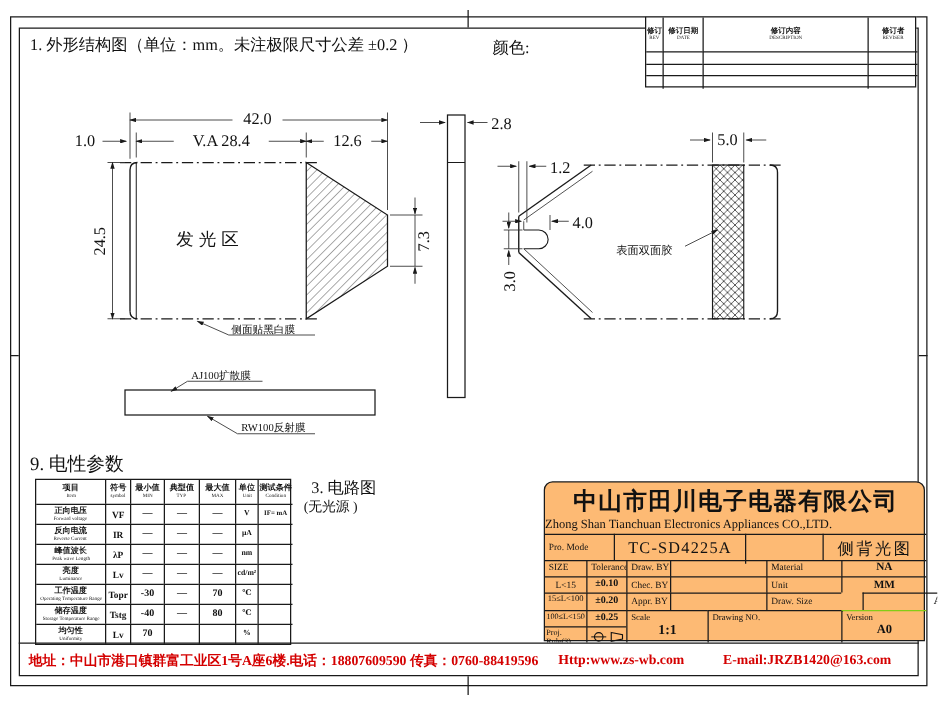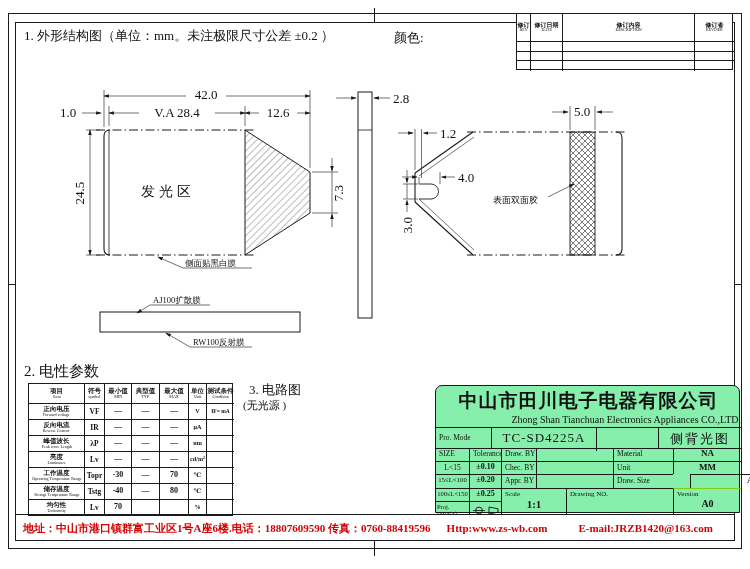--- a/index.html
+++ b/index.html
@@ -25,21 +25,21 @@
   #param-table>div:nth-child(-n+7){border-top:none;height:19px;}
   #param-table>div:nth-child(7n+1){border-left:none;}
   #param-table>div:nth-child(n+8){height:15px;}
   .p-cn{font-size:6.5px;font-weight:bold;white-space:nowrap;}
   .p-en{font-size:4.3px;white-space:nowrap;transform:scale(.95);}
   .p-sym{font-size:7.5px;font-weight:bold;}
   .p-val{font-size:8px;font-weight:bold;}
   .p-unit{font-size:6.2px;font-weight:bold;}
   .p-cond{font-size:5.5px;font-weight:bold;}
   
-  #title-block{border:1.5px solid #1a1a1a;border-radius:7px 7px 0 0;background:#86efac;}
+  #title-block{border:1.5px solid #1a1a1a;border-radius:7px 7px 0 0;background:#fdba74;}
   .tb-cell{position:absolute;box-sizing:border-box;overflow:hidden;}
   .tb-lab{font-size:7.5px;padding:1px 0 0 3px;}
   .tb-val{font-size:9px;font-weight:bold;text-align:center;}
   
   #footer{border-top:1px solid #1a1a1a;display:flex;align-items:center;
           color:#d40000;font-weight:bold;font-size:11px;white-space:nowrap;}
   .hd{font-weight:normal;}
 </style>
 </head>
 <body>
@@ -204,21 +204,21 @@
     <g stroke="#333" stroke-width="0.7" fill="none">
       <line x1="150" y1="305" x2="210" y2="305"></line>
       <line x1="150" y1="305" x2="137" y2="313" marker-end="url(#arr)"></line>
       <line x1="190" y1="347" x2="252" y2="347"></line>
       <line x1="190" y1="347" x2="166" y2="333" marker-end="url(#arr)"></line>
     </g>
     <text x="153" y="303" font-size="8.5" fill="#111">AJ100扩散膜</text>
     <text x="193" y="345" font-size="8.5" fill="#111">RW100反射膜</text>
   </svg>
 
-  <div class="abs hd" style="left:24px;top:362px;font-size:15px;">2. 电性参数</div>
+  <div class="abs hd" style="left:24px;top:362px;font-size:15px;">9. 电性参数</div>
   <div id="param-table" class="abs" style="left:28px;top:383px;width:205px;">
     <div>
         <span class="p-cn">项目</span>
         <span class="p-en">Item</span>
       </div>
     <div>
         <span class="p-cn">符号</span>
         <span class="p-en">symbol</span>
       </div>
     <div>
@@ -402,21 +402,21 @@
     <div>
         <span class="p-cond"></span>
       </div>
   </div>
 
   <div class="abs" style="left:249px;top:381px;font-size:13px;">3. 电路图</div>
   <div class="abs" style="left:243px;top:398px;font-size:11px;">(无光源 )</div>
 
   <div id="title-block" class="abs" style="left:435px;top:385px;width:305px;height:128px;">
     <div class="tb-cell" style="left:0;top:2px;width:305px;height:26px;font-size:19px;font-weight:bold;text-align:center;letter-spacing:1px;">中山市田川电子电器有限公司</div>
-    <div class="tb-cell hd" style="left:0;top:28px;width:305px;height:13px;font-size:10px;text-align:right;">Zhong Shan Tianchuan Electronics Appliances CO.,LTD.</div>
+    <div class="tb-cell hd" style="left:0;top:28px;width:305px;height:13px;font-size:10px;text-align:left;">Zhong Shan Tianchuan Electronics Appliances CO.,LTD.</div>
     <div class="tb-cell" style="left:0;top:41px;width:305px;height:0;border-top:1px solid #1a1a1a;"></div>
 
     <div class="tb-cell tb-lab" style="left:0;top:41px;width:55px;height:21px;padding-top:6px;">Pro. Mode</div>
     <div class="tb-cell" style="left:55px;top:41px;width:105px;height:21px;border-left:1px solid #1a1a1a;font-size:13px;text-align:center;padding-top:3px;letter-spacing:1px;">TC-SD4225A</div>
     <div class="tb-cell tb-lab" style="left:160px;top:41px;width:62px;height:21px;border-left:1px solid #1a1a1a;padding-top:24px;">Drawing Name</div>
     <div class="tb-cell" style="left:222px;top:41px;width:83px;height:21px;border-left:1px solid #1a1a1a;font-size:13px;text-align:center;padding-top:3px;letter-spacing:2px;">侧背光图</div>
     <div class="tb-cell" style="left:0;top:62px;width:305px;height:0;border-top:1px solid #1a1a1a;"></div>
 
     <div class="tb-cell tb-lab" style="left:0;top:62px;width:33px;height:13px;">SIZE</div>
     <div class="tb-cell tb-lab" style="left:33px;top:62px;width:32px;height:13px;border-left:1px solid #1a1a1a;">Tolerance</div>

